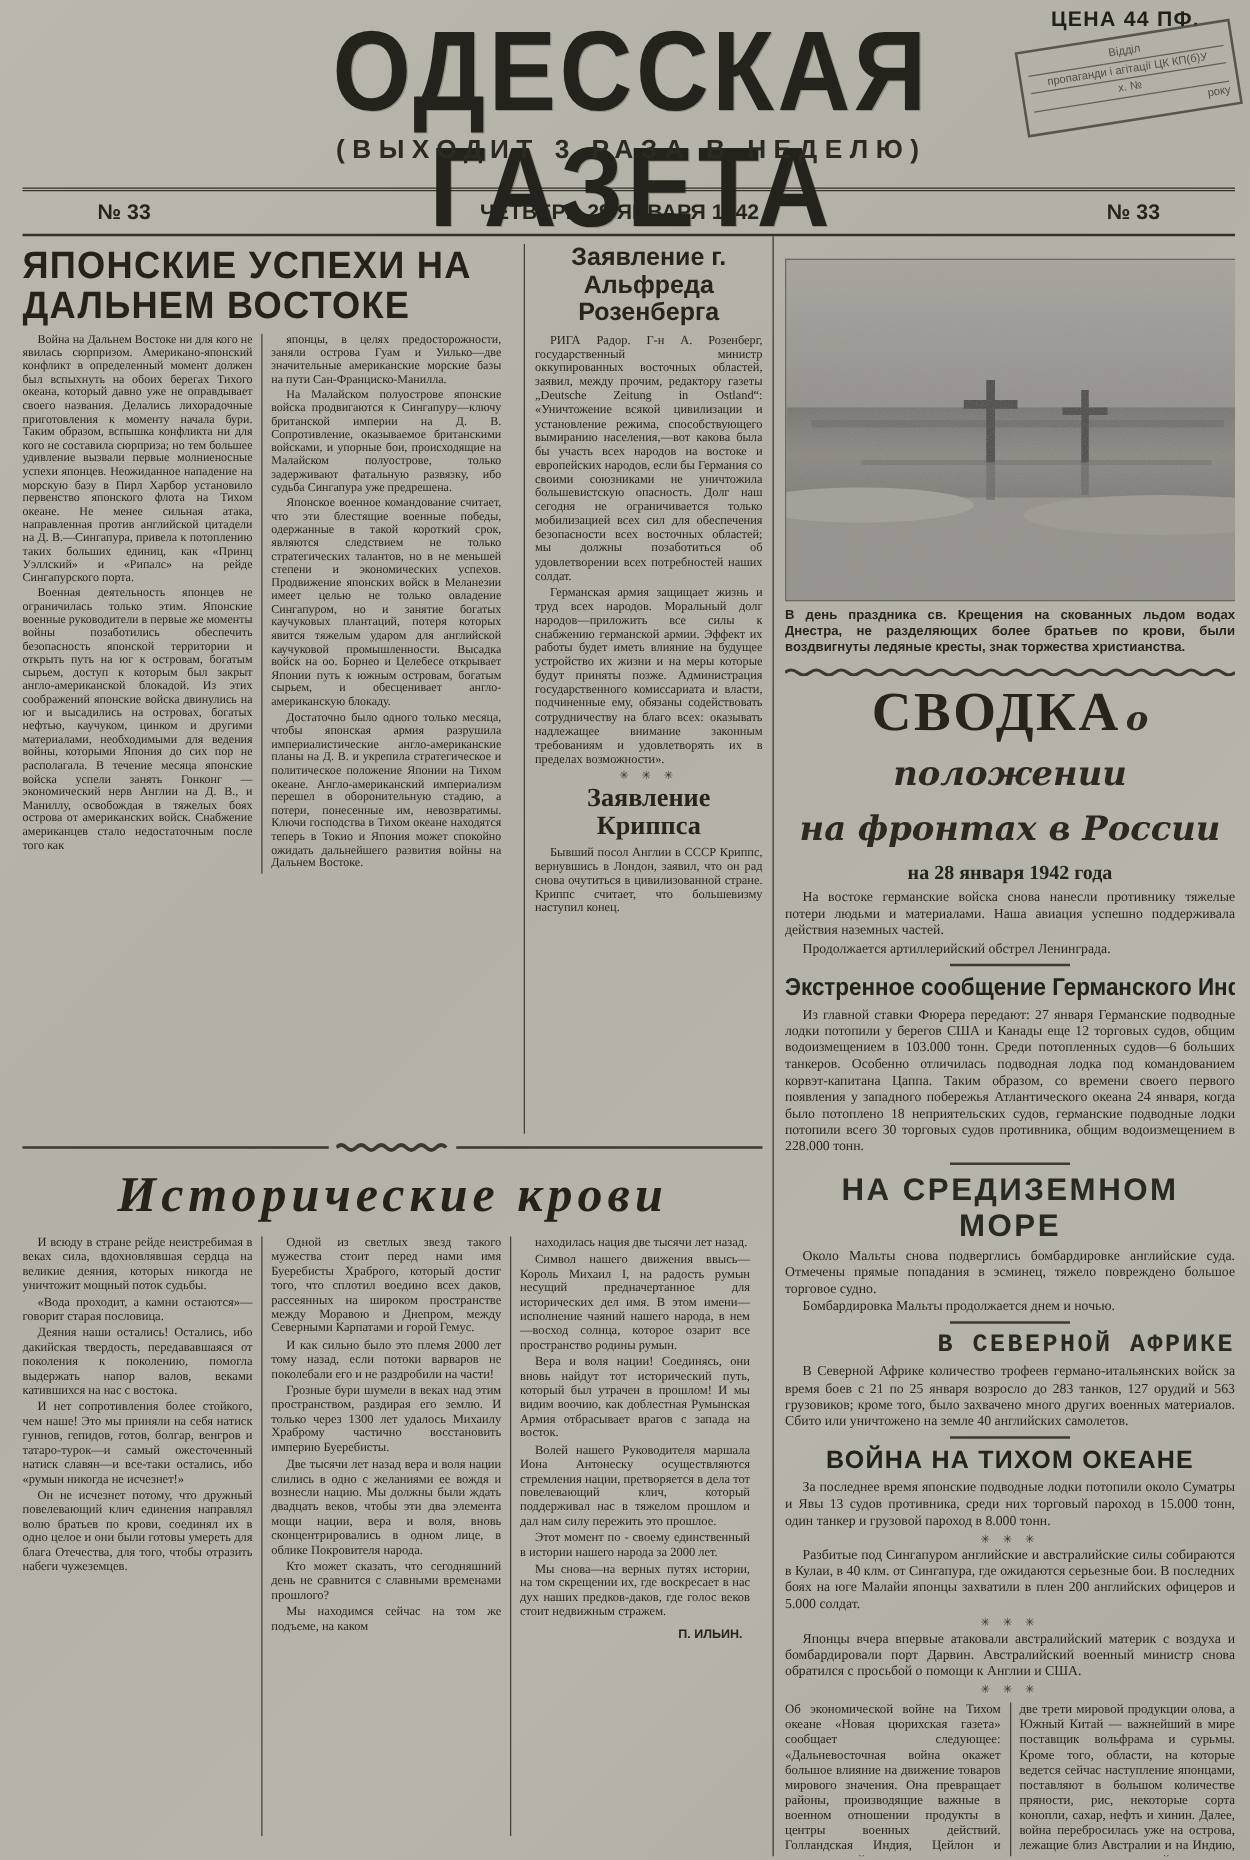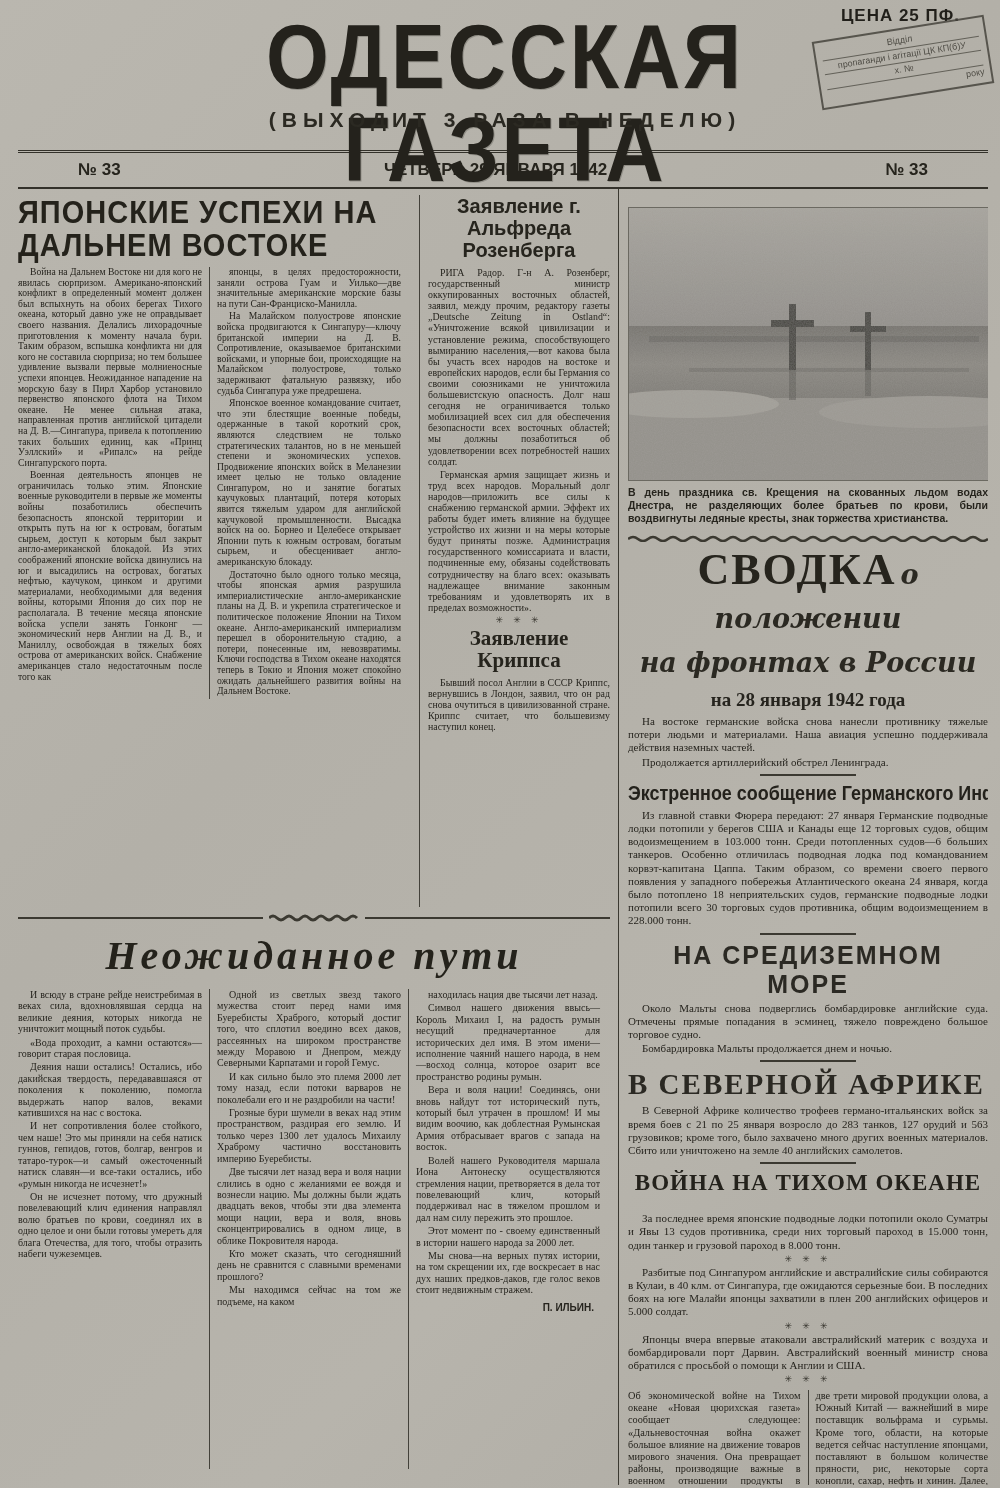--- a/index.html
+++ b/index.html
@@ -63,42 +63,42 @@
   .byline{text-align:right !important; font-family:"Liberation Sans",sans-serif; font-weight:bold;
     font-size:12px; padding-right:6px; margin-top:6px !important;}
   
   .photo{margin:0 0 5px 0; width:368px; height:272px; border:1px solid #6b6961; background:#999690; overflow:hidden;}
   .caption{font-family:"Liberation Sans",sans-serif; font-weight:bold; font-size:10.5px;
     line-height:13px; text-align:justify; color:#26241d; margin-bottom:3px;}
   .wavy{margin:3px 0 4px 0;}
   .svodka-head{text-align:center; margin:2px 0 2px 0; line-height:40px;}
   .svodka-main{font-family:"Liberation Serif",serif; font-weight:bold; font-size:44px; letter-spacing:2px; color:#26241d;}
   .svodka-script{font-family:"DejaVu Serif",serif; font-style:italic; font-weight:bold; font-size:27px; color:#2b2922;}
-  .svodka-date{text-align:center; font-family:"Liberation Serif",serif; font-weight:bold; font-size:19px; margin:2px 0 4px 0;}
+  .svodka-date{text-align:center; font-family:"Liberation Serif",serif; font-weight:bold; font-size:16px; margin:2px 0 4px 0;}
   .right-sec p.rt{font-size:11px; line-height:13.2px; text-indent:14px; margin-bottom:1px;}
   .ib-head{margin:2px 0 4px 0; font-family:"Liberation Sans",sans-serif; font-weight:bold;
     font-size:19.5px; white-space:nowrap; transform:scaleX(.92); transform-origin:left center; color:#24221c;}
   .sea-head{margin:4px 0 3px 0; text-align:center; font-family:"Liberation Sans",sans-serif;
     font-size:25px; letter-spacing:2px; color:#2b2923;}
-  .afr-head{margin:4px 0 3px 0; text-align:left; font-family:Liberation Serif, serif;
-    font-size:29px; letter-spacing:2px; color:#2b2923;}
-  .pac-head{margin:4px 0 16px 0; text-align:center; font-family:Liberation Serif, serif; font-weight:bold;
-    font-size:23px; letter-spacing:1px; color:#24221c;}
+  .afr-head{margin:4px 0 3px 0; text-align:right; font-family:Liberation Mono, monospace;
+    font-size:20px; letter-spacing:2px; color:#2b2923;}
+  .pac-head{margin:4px 0 4px 0; text-align:center; font-family:Liberation Sans, sans-serif; font-weight:bold;
+    font-size:20px; letter-spacing:1px; color:#24221c;}
   .econ{display:flex; margin-top:6px;}
   .econ .col{width:180px;}
   .econ .col:first-child{border-right:1px solid #43413a; padding-right:7px; margin-right:7px;}
   .econ p{font-size:10.3px; line-height:12.1px; text-indent:0 !important;}
 </style>
 </head>
 <body>
 
 <div class="page">
 
   <header class="masthead">
-    <div class="price">ЦЕНА 25 ПФ.</div>
+    <div class="price">ЦЕНА 44 ПФ.</div>
     <div class="stamp">
       <span class="sl">Відділ</span>
       <span class="sl">пропаганди і агітації ЦК КП(б)У</span>
       <span class="sl">х. №</span>
       <span class="sl">року</span>
     </div>
     <h1 class="np-title">ОДЕССКАЯ ГАЗЕТА</h1>
     <div class="np-sub">(ВЫХОДИТ 3 РАЗА В НЕДЕЛЮ)</div>
   </header>
 
@@ -145,21 +145,21 @@
 
       <div class="orn-mid">
         <span class="bar"></span>
         <svg width="90" height="8" viewBox="0 0 90 8">
           <path d="M0 4 Q 4 0 8 4 T 16 4 T 24 4 T 32 4 T 40 4 T 48 4 T 56 4 T 64 4 T 72 4 T 80 4 T 88 4" fill="none" stroke="#3b3931" stroke-width="3"></path>
         </svg>
         <span class="bar"></span>
       </div>
 
       <article class="art2">
-        <h2>Неожиданное пути</h2>
+        <h2>Исторические крови</h2>
         <div class="cols3">
           <div class="col">
               <p>И всюду в стране рейде неистребимая в веках сила, вдохновлявшая сердца на великие деяния, которых никогда не уничтожит мощный поток судьбы.</p>
               <p>«Вода проходит, а камни остаются»—говорит старая пословица.</p>
               <p>Деяния наши остались! Остались, ибо дакийская твердость, передававшаяся от поколения к поколению, помогла выдержать напор валов, веками катившихся на нас с востока.</p>
               <p>И нет сопротивления более стойкого, чем наше! Это мы приняли на себя натиск гуннов, гепидов, готов, болгар, венгров и татаро-турок—и самый ожесточенный натиск славян—и все-таки остались, ибо «румын никогда не исчезнет!»</p>
               <p>Он не исчезнет потому, что дружный повелевающий клич единения направлял волю братьев по крови, соединял их в одно целое и они были готовы умереть для блага Отечества, для того, чтобы отразить набеги чужеземцев.</p>
             </div>
           <div class="col">
               <p>Одной из светлых звезд такого мужества стоит перед нами имя Буеребисты Храброго, который достиг того, что сплотил воедино всех даков, рассеянных на широком пространстве между Моравою и Днепром, между Северными Карпатами и горой Гемус.</p>

